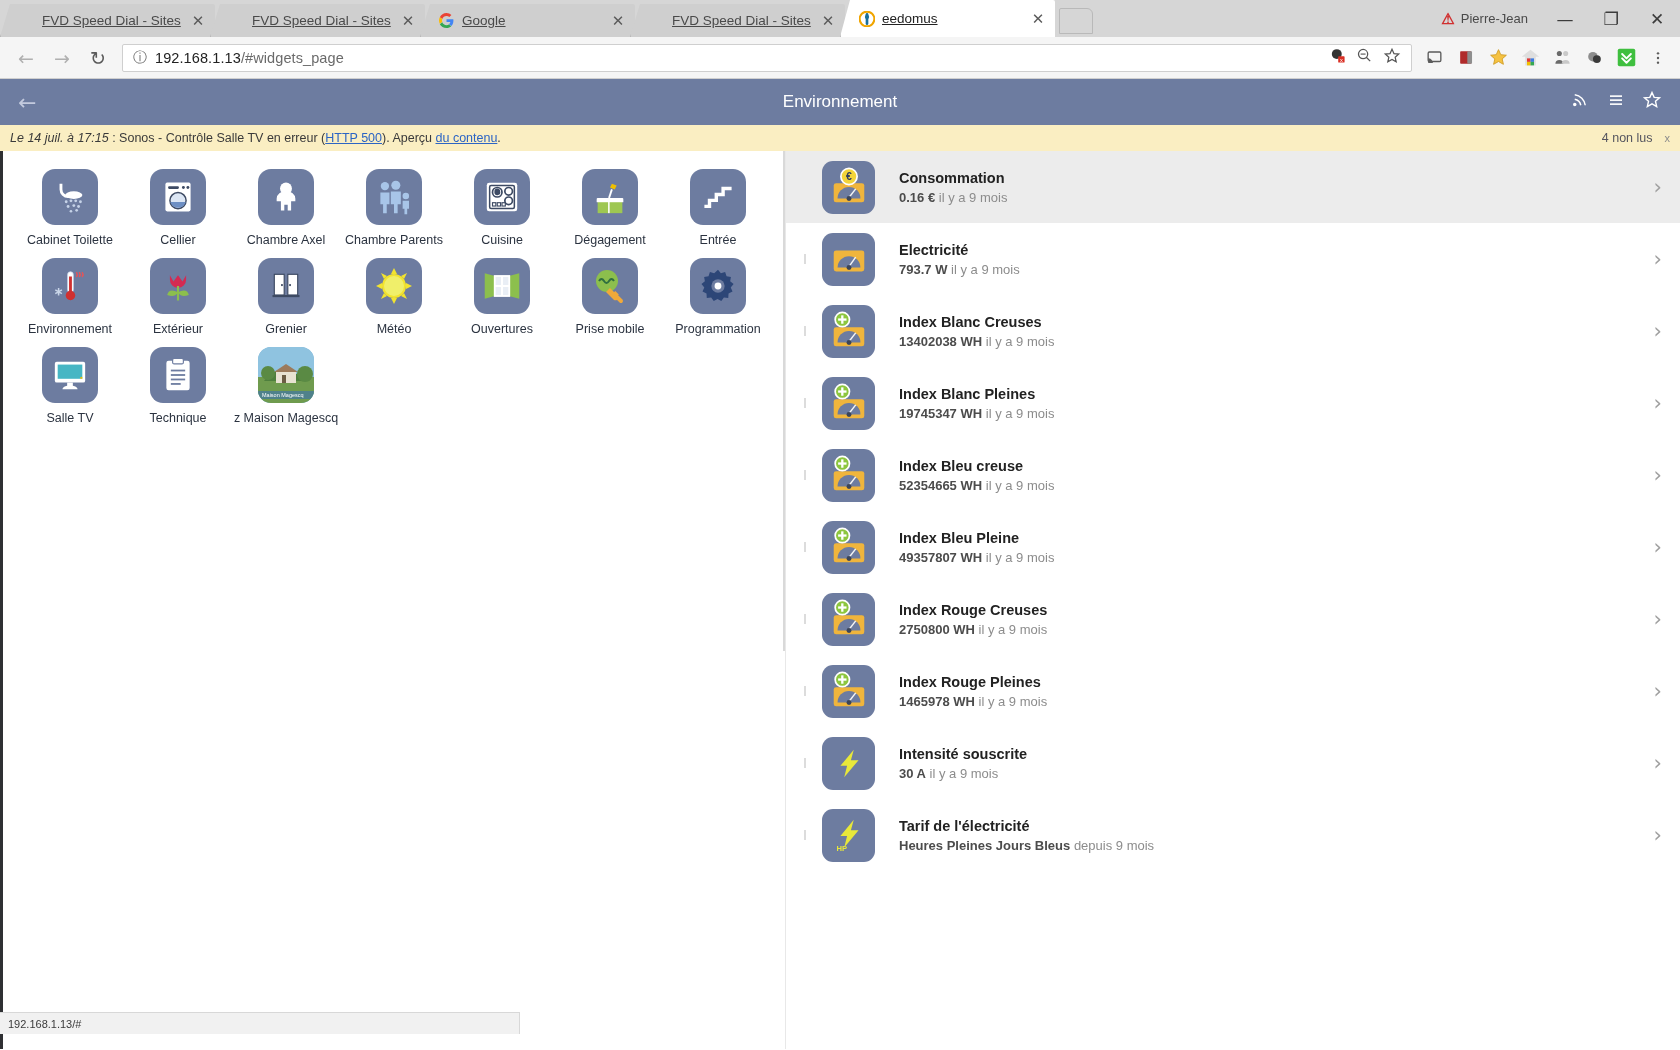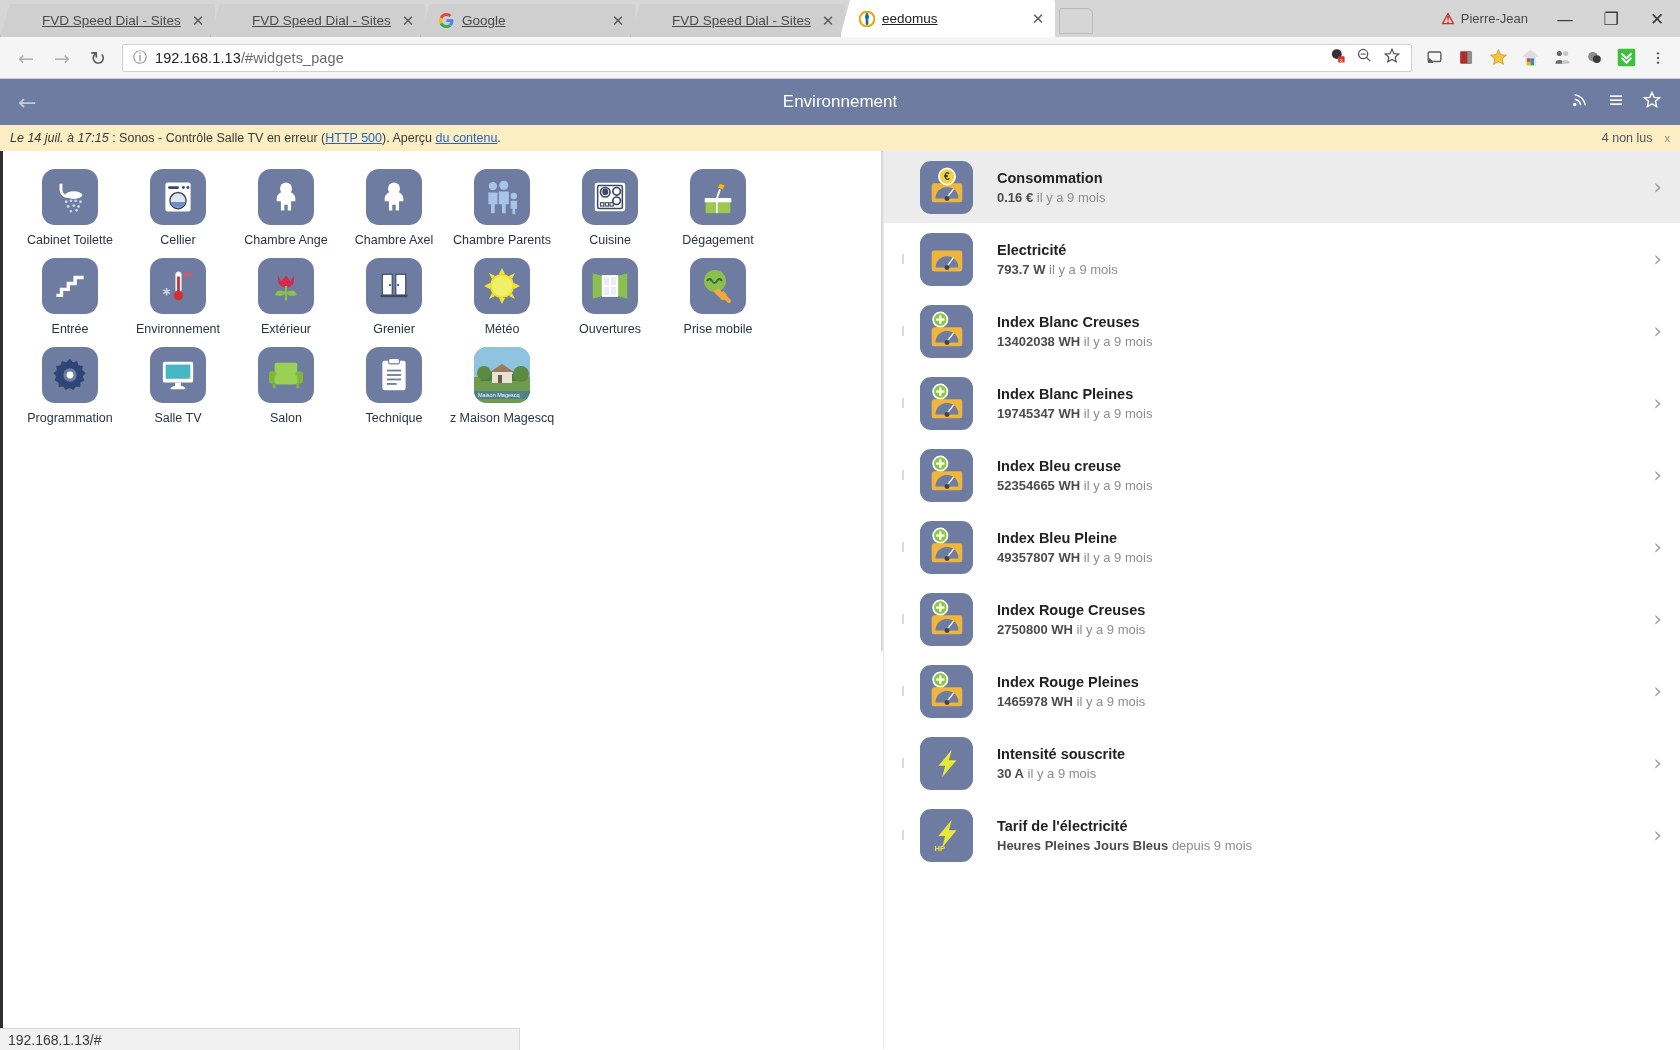--- a/index.html
+++ b/index.html
@@ -191,21 +191,21 @@
   }
   .notice .close { color: #8b8b8b; font-size: 11px; }
 
   
   .content {
     display: flex;
     height: calc(1050px - 37px - 43px - 46px - 26px);
     background: #fff;
   }
   .left-pane {
-    width: 884px;
+    width: 786px;
     position: relative;
     background: #fff;
     border-right: 1px solid #e8e8e8;
   }
   .left-pane::before {
     content: "";
     position: absolute;
     left: 0; top: 0; bottom: 0;
     width: 3px;
     background: #2f3033;
@@ -296,29 +296,29 @@
     position: absolute;
     left: 18px; top: 50%;
     width: 2px; height: 10px;
     background: #dcdcdc;
     transform: translateY(-50%);
   }
 
   
   .statusbar {
     position: absolute;
-    left: 0; bottom: 0;
+    left: 0; bottom: 16px;
     height: 22px;
     width: 520px;
     background: #f1f1f1;
     border-top: 1px solid #d8d8d8;
     border-right: 1px solid #d8d8d8;
     display: flex; align-items: center;
     padding-left: 8px;
-    font-size: 14px;
+    font-size: 11px;
     color: #3a3a3a;
   }
 </style>
 </head>
 <body>
 
 <div class="browser">
 
   <div class="tabstrip">
     <div class="tab">
@@ -528,29 +528,20 @@
               <rect x="9" y="8" width="12" height="3" rx="1.2" fill="#3d4a63"></rect>
               <circle cx="26" cy="9.5" r="1.6" fill="#3d4a63"></circle>
                 <circle cx="31" cy="9.5" r="1.6" fill="#3d4a63"></circle>
               <circle cx="20" cy="24" r="9" fill="#dce6f4" stroke="#3d4a63" stroke-width="1.6"></circle>
               <path d="M11.4 25.5 a9 9 0 0 0 17.2 0 z" fill="#6d8fc4"></path>
             </svg>
           </div>
           <div class="tile-label">Cellier</div>
         </div>
 
-        <div class="tile">
-          <div class="tile-icon">
-            <svg width="34" height="36" viewBox="0 0 40 40">
-              <circle cx="20" cy="10" r="7" fill="#fff"></circle>
-              <path d="M9 22 a11 9 0 0 1 22 0 l0 3 l-5 0 l0 11 l-4 0 l0 -7 l-4 0 l0 7 l-4 0 l0 -11 l-5 0 z" fill="#fff"></path>
-            </svg>
-          </div>
-          <div class="tile-label">Chambre Ange</div>
-        </div>
 
         <div class="tile">
           <div class="tile-icon">
             <svg width="34" height="36" viewBox="0 0 40 40">
               <circle cx="20" cy="10" r="7" fill="#fff"></circle>
               <path d="M9 22 a11 9 0 0 1 22 0 l0 3 l-5 0 l0 11 l-4 0 l0 -7 l-4 0 l0 7 l-4 0 l0 -11 l-5 0 z" fill="#fff"></path>
             </svg>
           </div>
           <div class="tile-label">Chambre Axel</div>
         </div>
@@ -724,33 +715,20 @@
               <rect x="31" y="21" width="2" height="2" fill="#f0c000"></rect>
               <rect x="17" y="27" width="6" height="4" fill="#fff"></rect>
               <path d="M12 34 h16 a6 3 0 0 0 -16 0 z" fill="#fff"></path>
             </svg>
           </div>
           <div class="tile-label">Salle TV</div>
         </div>
 
 
 
-        <div class="tile">
-          <div class="tile-icon">
-            <svg width="40" height="34" viewBox="0 0 42 36">
-              <rect x="9" y="5" width="24" height="13" rx="2" fill="#9ad053"></rect>
-              <rect x="3" y="14" width="8" height="13" rx="3" fill="#7fb83c"></rect>
-              <rect x="31" y="14" width="8" height="13" rx="3" fill="#7fb83c"></rect>
-              <rect x="9" y="18" width="24" height="10" rx="2.5" fill="#9ad053"></rect>
-              <rect x="7" y="27" width="3" height="5" fill="#7fb83c"></rect>
-              <rect x="32" y="27" width="3" height="5" fill="#7fb83c"></rect>
-            </svg>
-          </div>
-          <div class="tile-label">Salon</div>
-        </div>
 
         <div class="tile">
           <div class="tile-icon">
             <svg width="34" height="38" viewBox="0 0 38 40">
               <rect x="6" y="4" width="26" height="33" rx="2.5" fill="#fff"></rect>
               <rect x="13" y="1.5" width="12" height="6" rx="1.6" fill="#fff" stroke="#6d7ca0" stroke-width="1.3"></rect>
               <g fill="#6d7ca0">
                 <rect x="11" y="14" width="16" height="2"></rect>
                   <rect x="11" y="19" width="16" height="2"></rect>
                 <rect x="11" y="24" width="16" height="2"></rect>

